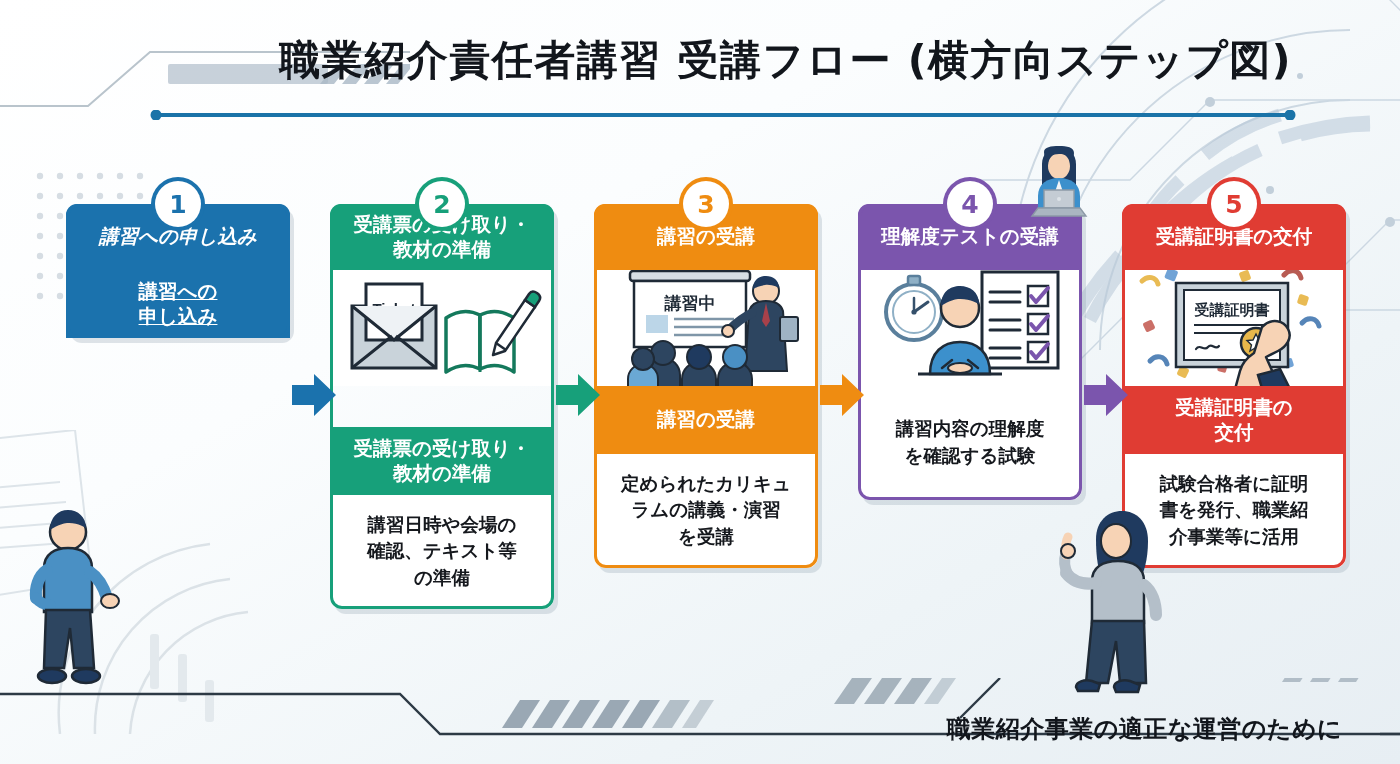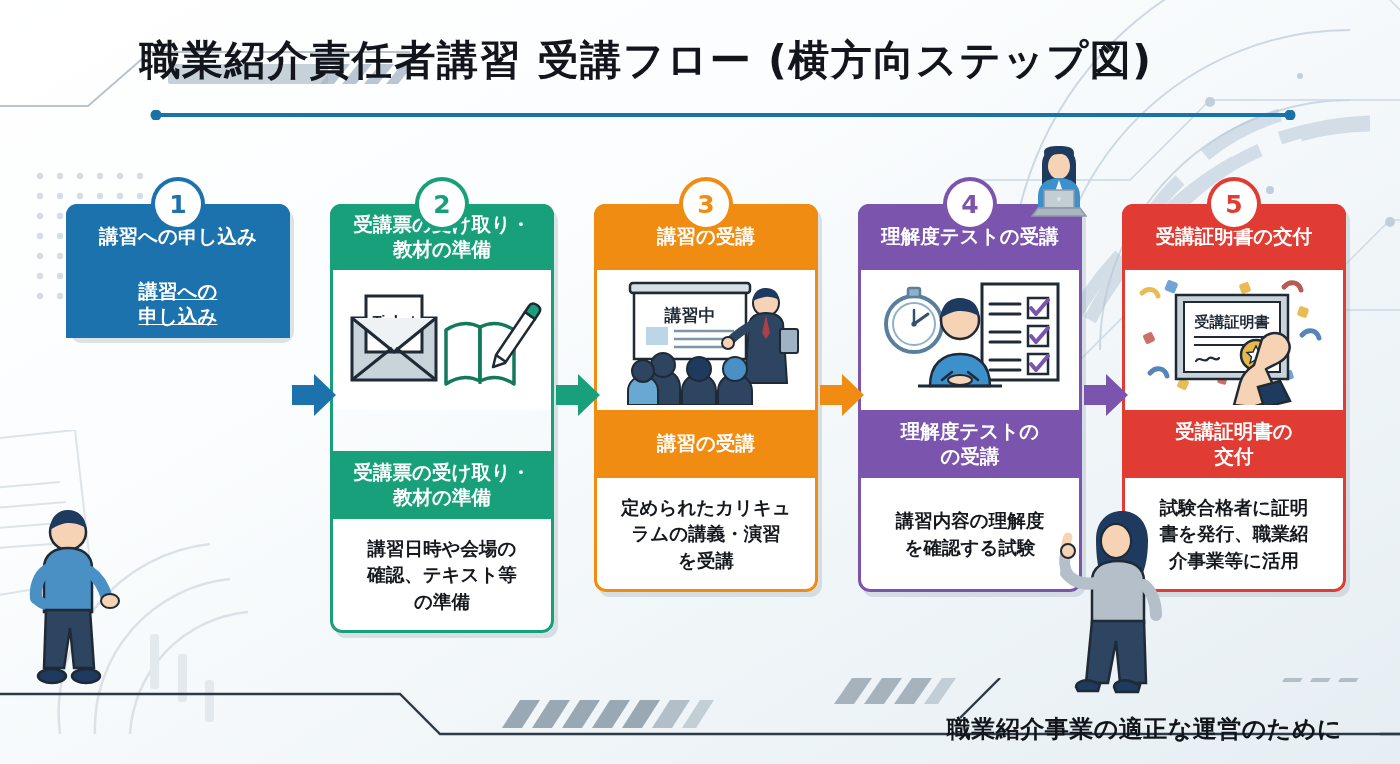--- a/index.html
+++ b/index.html
@@ -17,21 +17,21 @@
 
   
   .bg { position: absolute; pointer-events: none; }
   #deco-radial { top: -150px; right: -130px; width: 560px; height: 560px; }
   #deco-topleft { top: 24px; left: -10px; width: 420px; height: 130px; }
   #deco-dots { top: 170px; left: 34px; width: 130px; height: 145px; }
   #deco-swirl-left { bottom: 30px; left: 0; width: 300px; height: 250px; }
   #deco-paper-left { top: 430px; left: 0; width: 130px; height: 260px; }
 
   
-  #header { position: absolute; top: 36px; left: 0; width: 1292px; text-align: center; }
+  #header { position: absolute; top: 36px; left: 0; width: 1292px; text-align: right; }
   #title {
     font-size: 41px; font-weight: 700; color: #12161c;
     letter-spacing: 1.5px; line-height: 1.2;
     font-family: "DejaVu Sans", "Liberation Sans", sans-serif;
   }
   #title-rule { position: absolute; top: 110px; left: 148px; width: 1150px; height: 10px; }
 
   
   #steps { position: absolute; top: 204px; left: 66px; width: 1280px; height: 420px; }
   .card {
@@ -41,21 +41,21 @@
   }
   .card-head {
     color: #ffffff; font-weight: 700; font-size: 19.5px;
     text-align: center; line-height: 1.28;
     padding: 12px 6px 11px;
     border-radius: 11px 11px 0 0;
     height: 66px; display: flex; align-items: center; justify-content: center;
     font-family: "DejaVu Sans", "Liberation Sans", sans-serif;
   }
   .card-art {
-    height: 140px; background: #ffffff;
+    height: 116px; background: #ffffff;
     display: flex; align-items: center; justify-content: center;
     overflow: hidden;
   }
   .card-art svg { display: block; }
   .card-sub {
     color: #ffffff; font-weight: 700; font-size: 19.5px;
     text-align: center; line-height: 1.3;
     height: 68px; display: flex; align-items: center; justify-content: center;
     font-family: "DejaVu Sans", "Liberation Sans", sans-serif;
   }
@@ -230,21 +230,21 @@
     <circle cx="8" cy="5" r="5.5" fill="#1a73a8"></circle>
     <circle cx="1142" cy="5" r="5.5" fill="#1a73a8"></circle>
   </svg>
 
   <div id="steps">
 
     <div class="card" id="card-1" style="left:0;">
       <div class="badge" style="box-shadow:0 0 0 4px #1b72ad; color:#1b72ad;">
         <span>1</span>
       </div>
-      <div class="card-head" style="background:#1b72ad;">講習への申し込み</div>
+      <div class="card-head" style="background:#1b72ad;font-style:italic;">講習への申し込み</div>
       <div class="card-sub" style="background:#1b72ad;white-space:pre-line;text-decoration:underline;">
         <span>講習への
 申し込み</span>
       </div>
       <div class="card-frame" style="border-color:#1b72ad;"></div>
     </div>
 
     <div class="card" id="card-2" style="left:264px;">
       <div class="badge" style="box-shadow:0 0 0 4px #17a07a; color:#17a07a;">
         <span>2</span>
@@ -359,24 +359,20 @@
               <path d="M161 88l5 6 12-14"></path>
           </g>
           <circle cx="90" cy="44" r="19" fill="#f7d3b5" stroke="#1f2a36" stroke-width="2.5"></circle>
           <path d="M71 42c0-14 9-20 19-20s19 6 19 18c0 0-10-6-21-5-8 .7-17 7-17 7z" fill="#1f3a5f"></path>
           <path d="M60 110c0-22 13-32 30-32s30 10 30 32z" fill="#3c90cc" stroke="#1f2a36" stroke-width="2.5"></path>
           <line x1="48" y1="110" x2="132" y2="110" stroke="#1f2a36" stroke-width="3"></line>
           <path d="M82 96l-10 8M98 96l10 8" stroke="#1f2a36" stroke-width="2.5" stroke-linecap="round"></path>
           <ellipse cx="90" cy="104" rx="12" ry="5" fill="#f7d3b5" stroke="#1f2a36" stroke-width="2"></ellipse>
         </svg>
       </div>
-      <div class="card-sub" style="background:#7b55ad;white-space:pre-line;">
-        <span>理解度テストの
-の受講</span>
-      </div>
       <div class="card-body" style="white-space:pre-line;">
         <span>講習内容の理解度
 を確認する試験</span>
       </div>
       <div class="card-frame" style="border-color:#7b55ad;"></div>
     </div>
 
     <div class="card" id="card-5" style="left:1056px;">
       <div class="badge" style="box-shadow:0 0 0 4px #e03c33; color:#e03c33;">
         <span>5</span>

